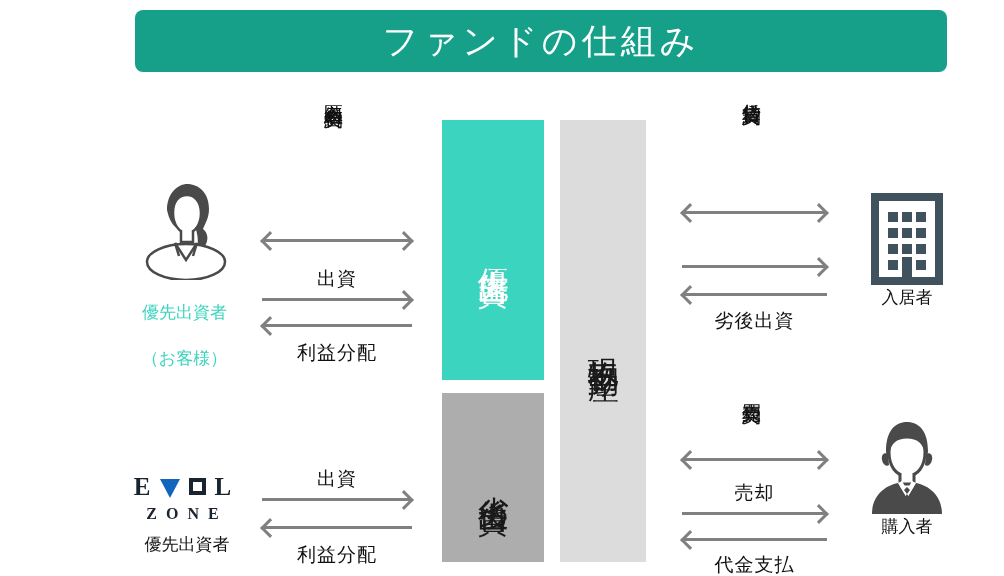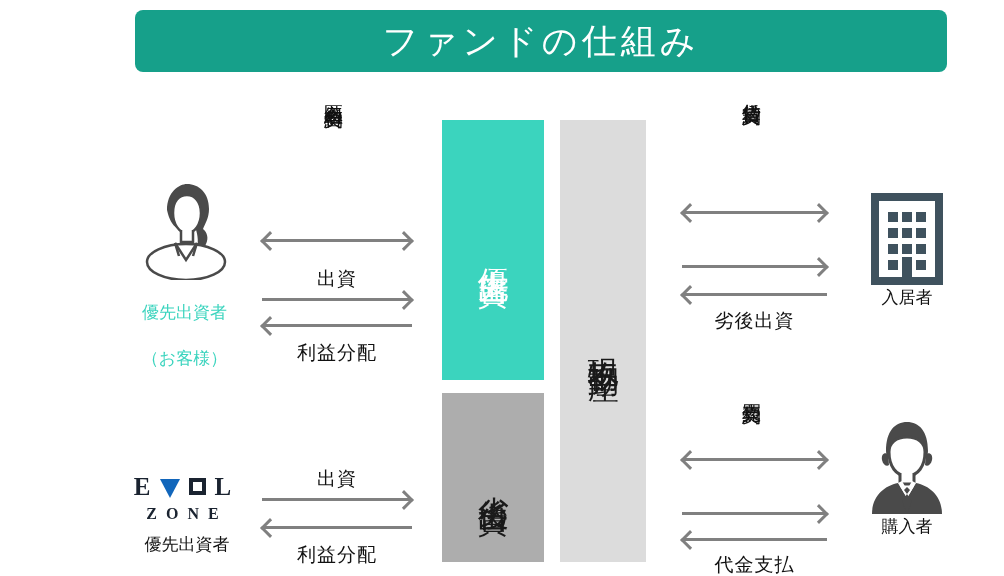--- a/index.html
+++ b/index.html
@@ -362,20 +362,21 @@
   <div class="arrow-caption vertical" style="left:700px; top:388px;">売買契約</div>
 
   <div class="arrow-group" style="left:640px; top:452px; width:145px;">
     <div class="arrow-row" style="width:145px;">
       <div class="arrow-line" style="width:145px;"></div>
       <div class="arrow-head left" style="left:0px;"></div>
       <div class="arrow-head right" style="right:0px;"></div>
     </div>
   </div>
 
+  <div class="arrow-caption" style="left:640px; top:480px; width:145px;">売却</div>
   <div class="arrow-group" style="left:640px; top:506px; width:145px;">
     <div class="arrow-row" style="width:145px;">
       <div class="arrow-line" style="width:145px;"></div>
       <div class="arrow-head right" style="right:0px;"></div>
     </div>
   </div>
 
   <div class="arrow-group" style="left:640px; top:532px; width:145px;">
     <div class="arrow-row" style="width:145px;">
       <div class="arrow-line" style="width:145px;"></div>

